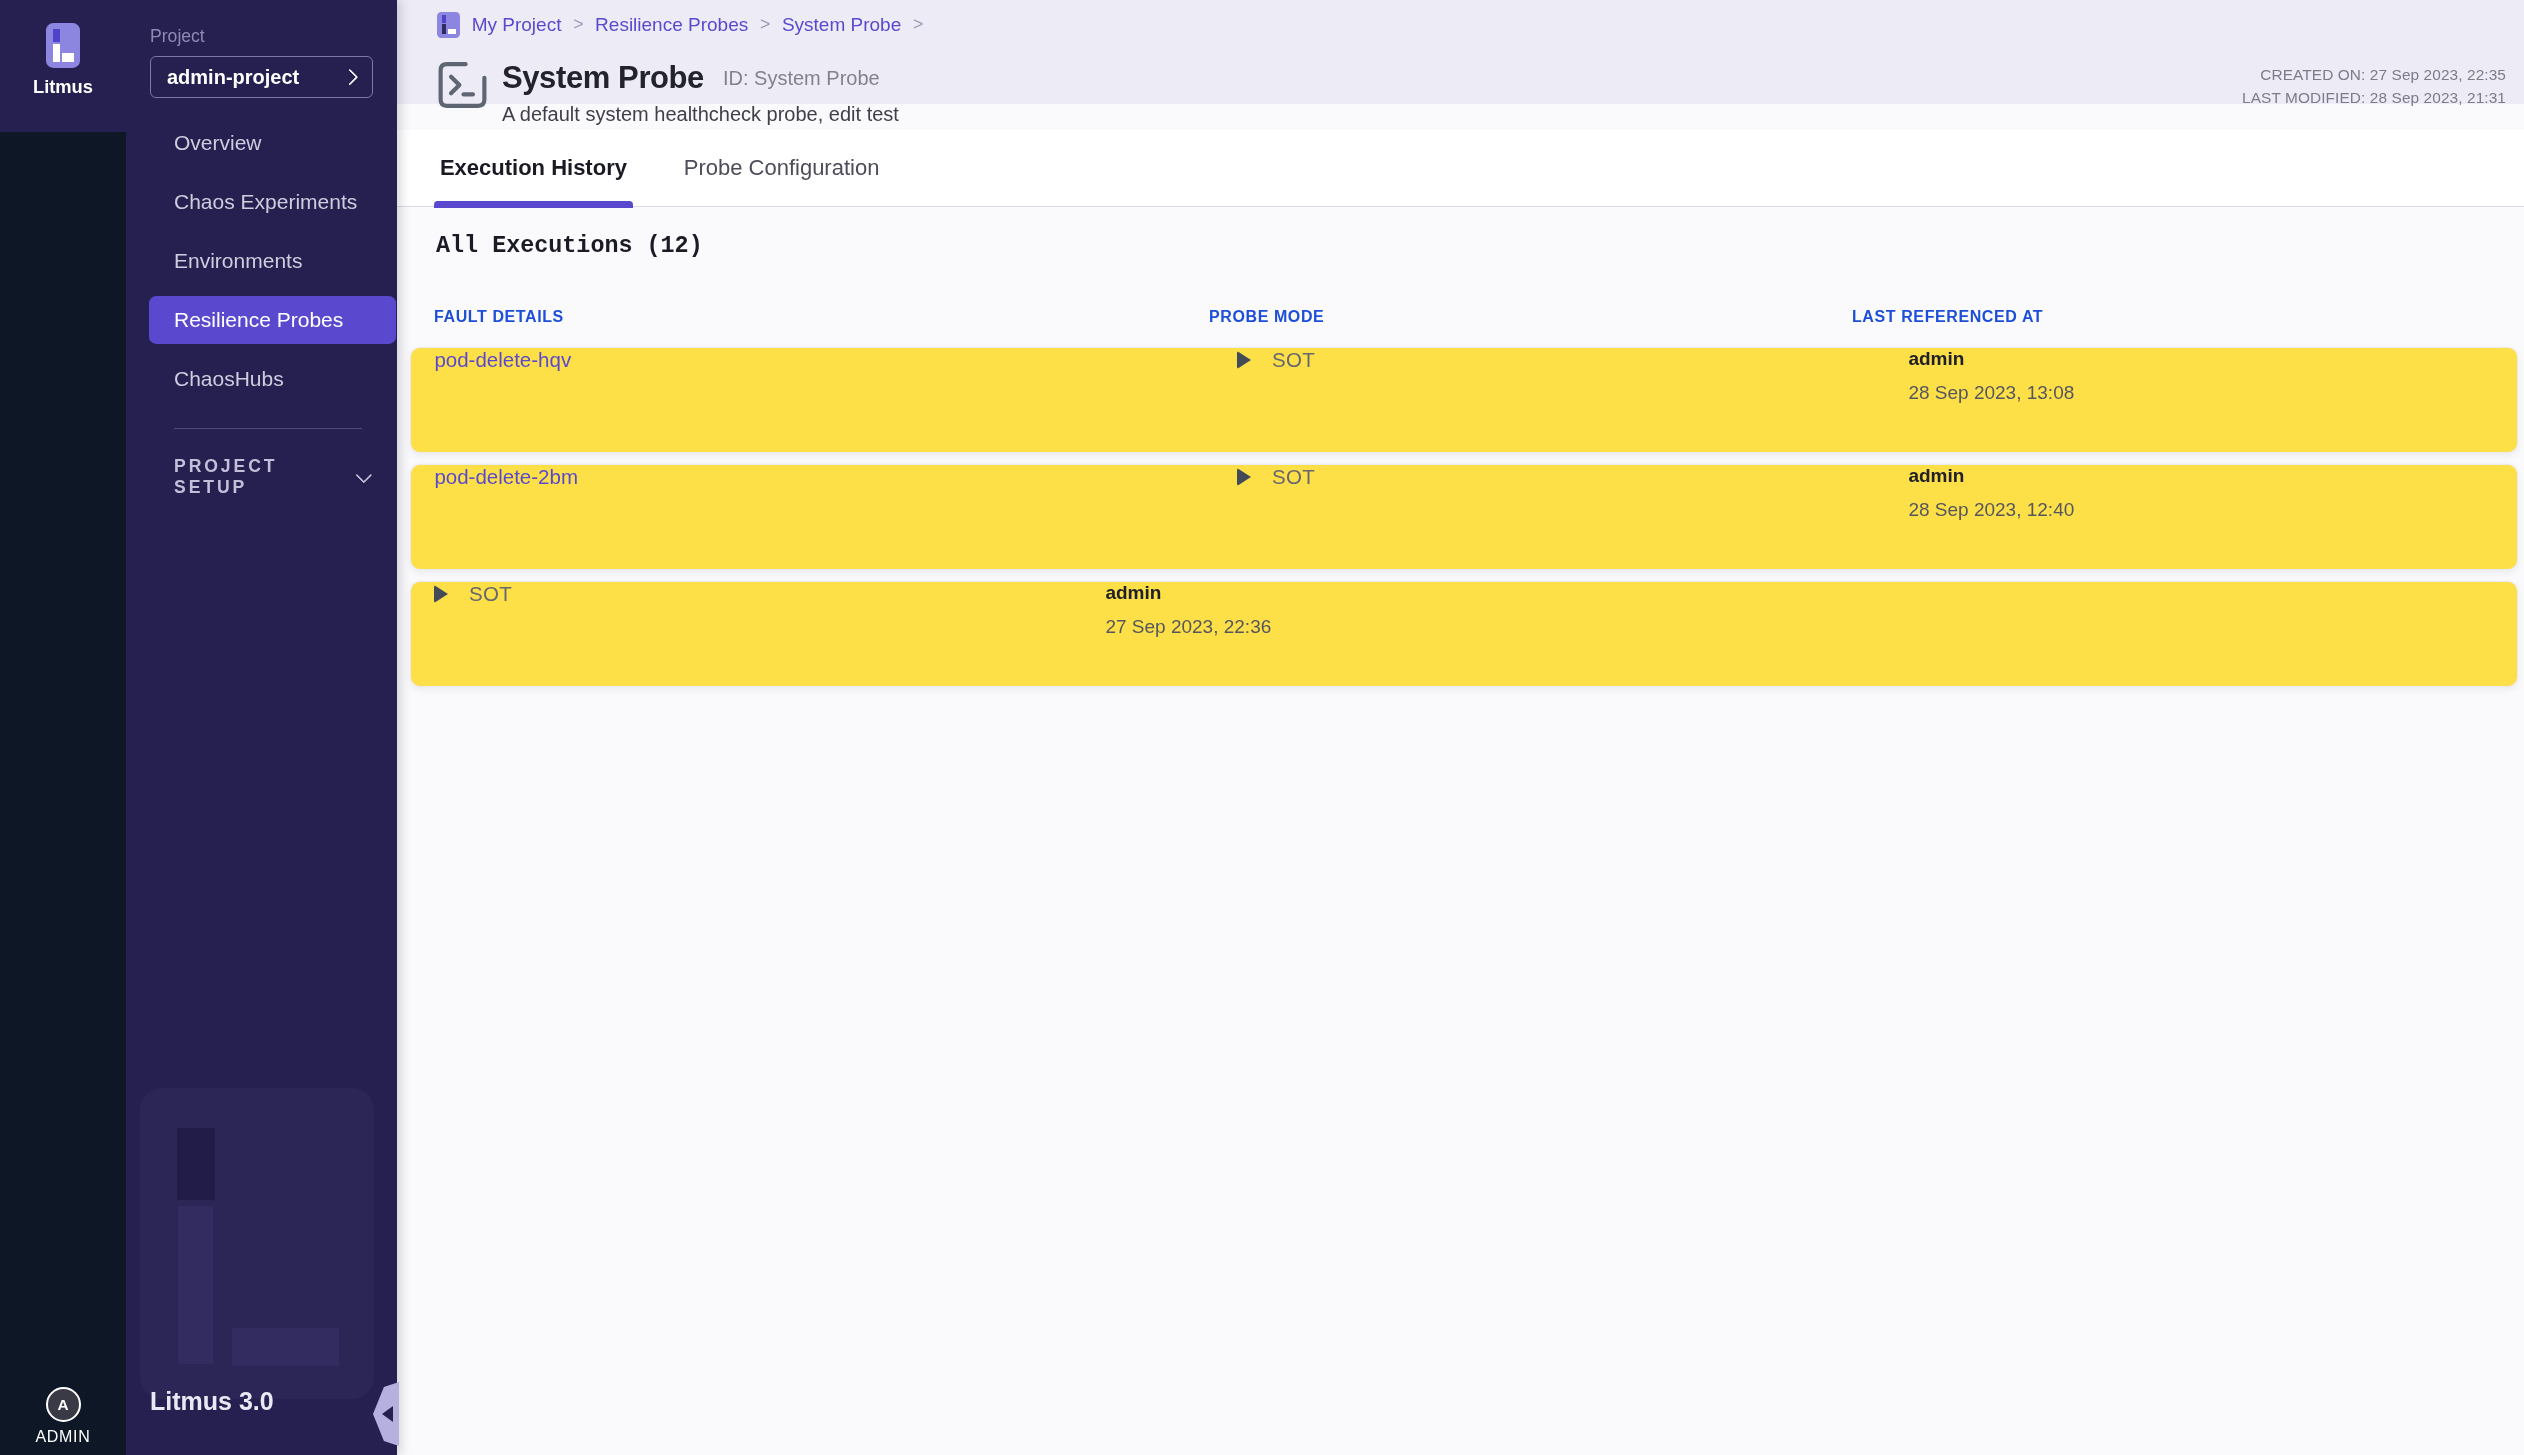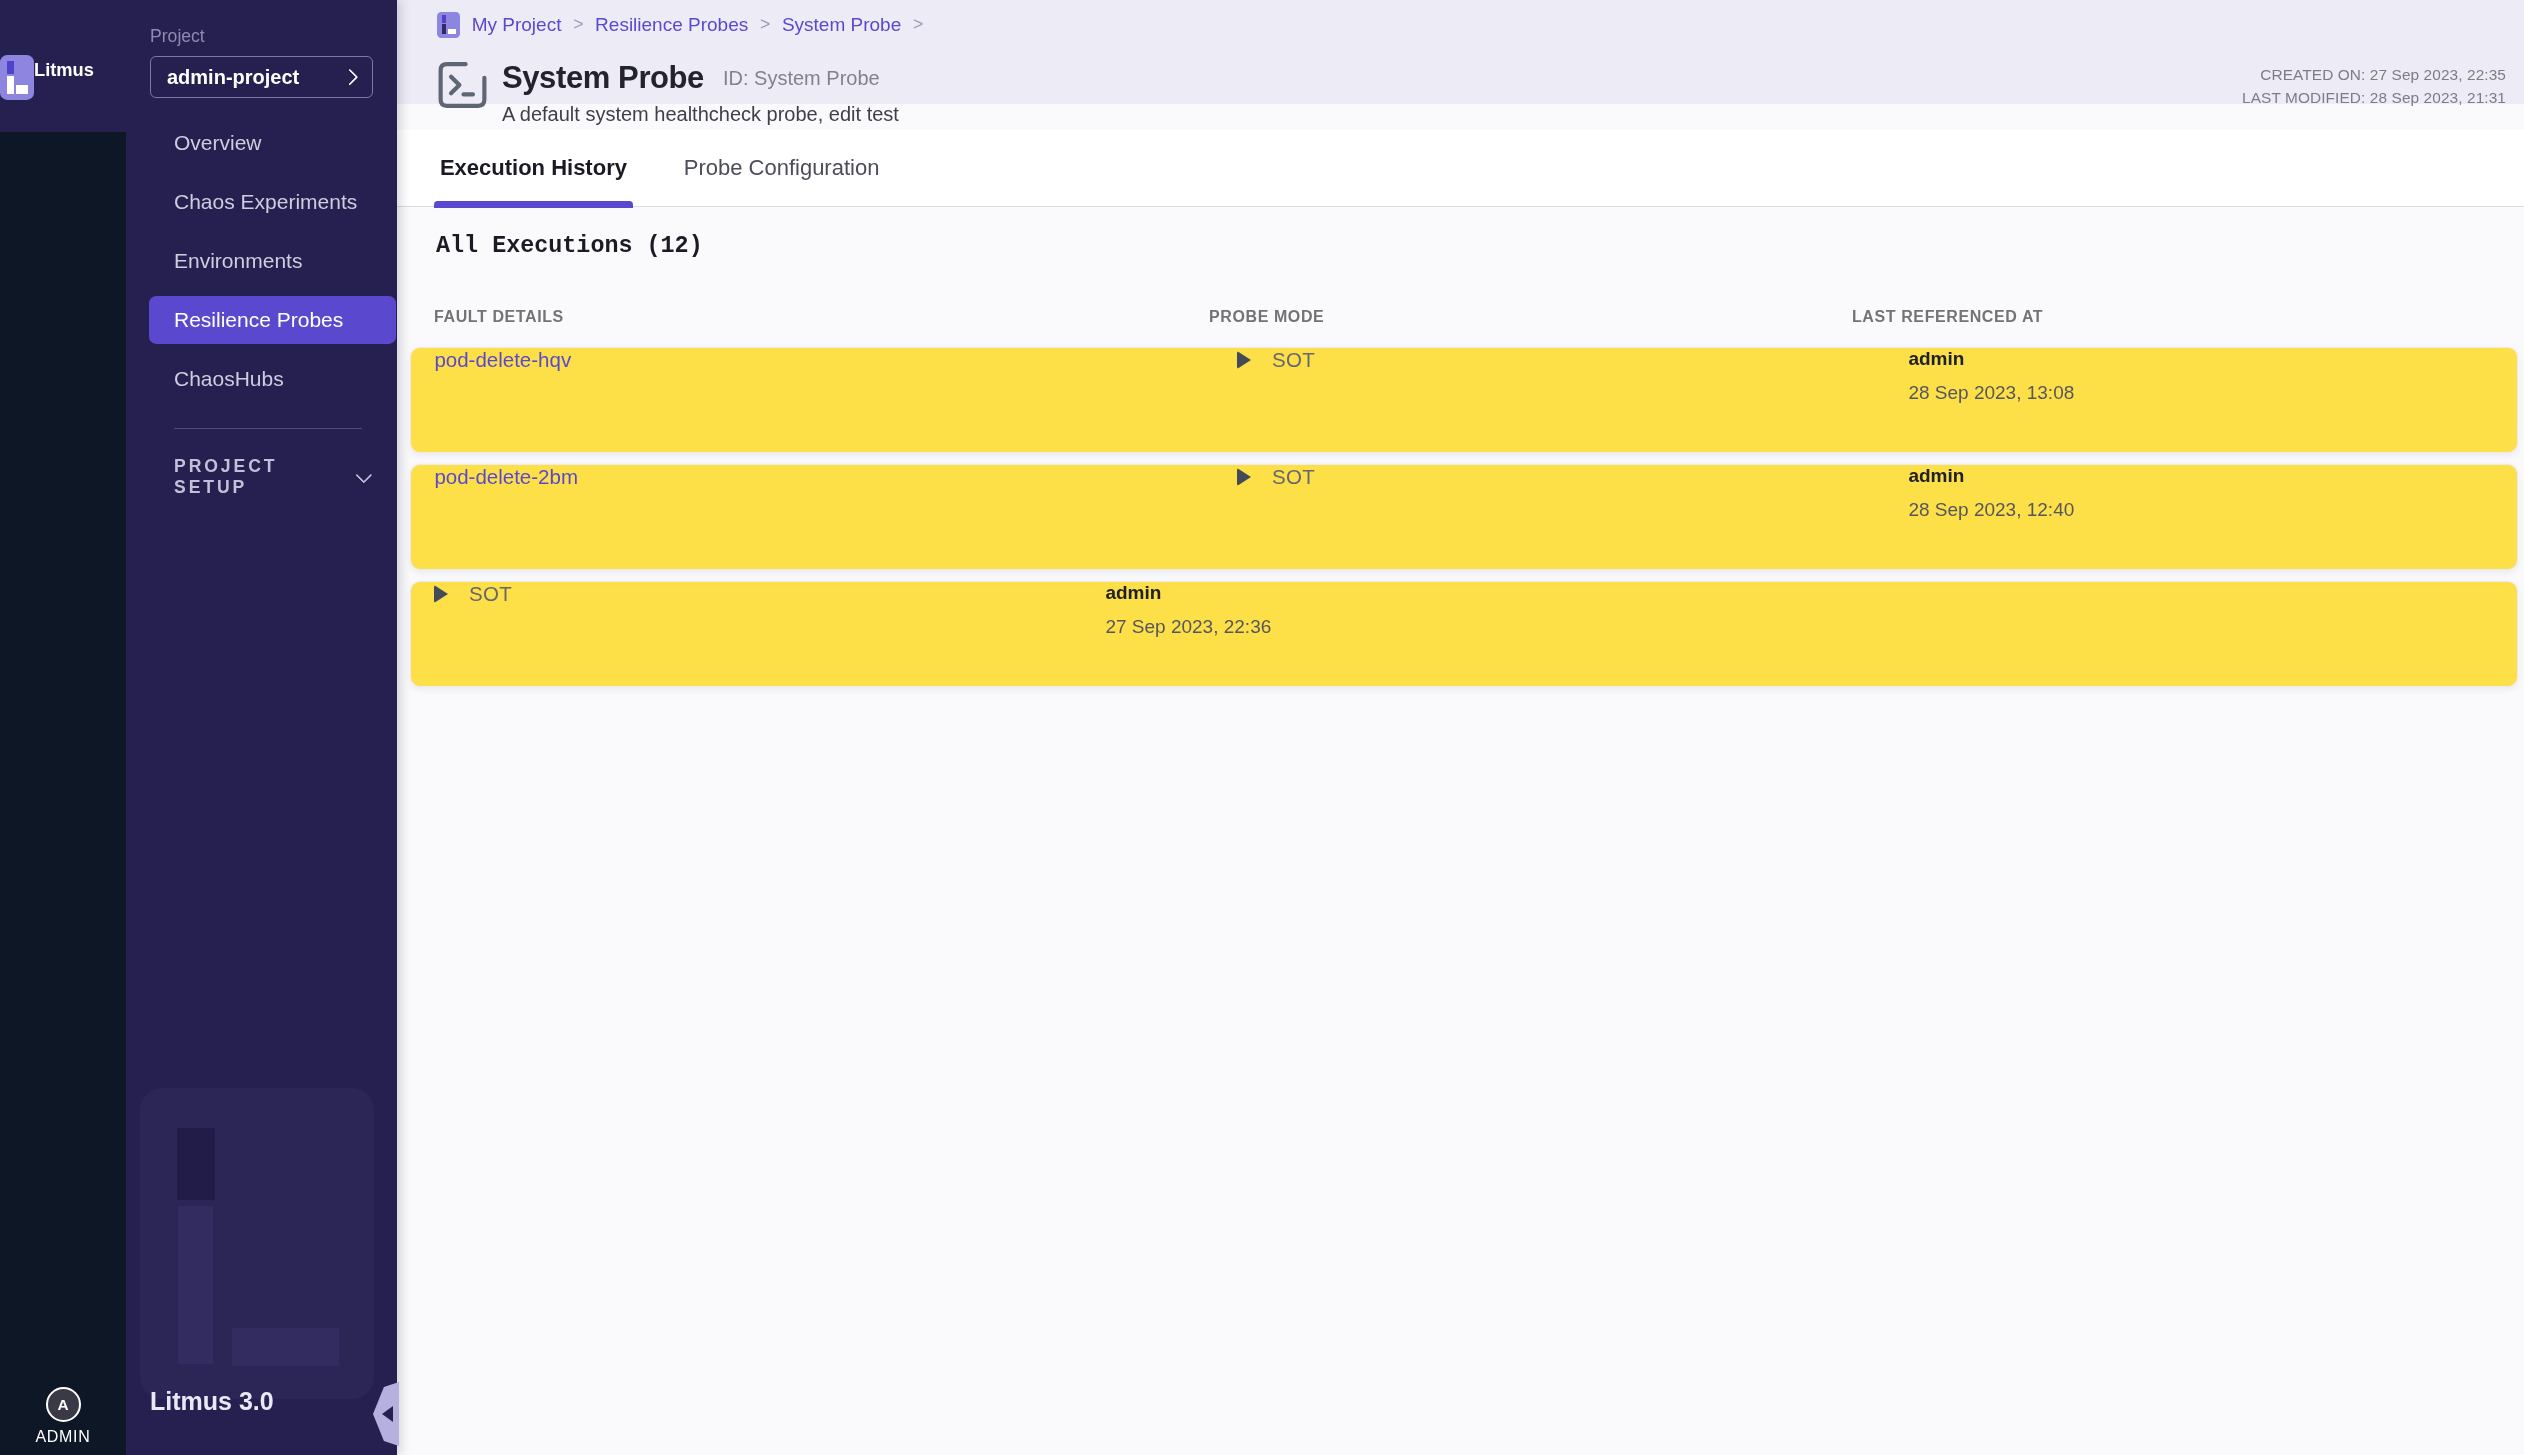--- a/index.html
+++ b/index.html
@@ -4,21 +4,21 @@
 <style>
   * { margin:0; padding:0; box-sizing:border-box; }
   html,body { background:#e9e9ef; }
   #app {
     position:relative; width:2525px; height:1455px; overflow:hidden;
     background:#fafafc; font-family:"Liberation Sans", sans-serif;
   }
 
   
   .rail { position:absolute; left:0; top:0; width:126px; height:100%; background:#0e1726; z-index:5; }
-  .rail-top { height:132px; background:#262051; display:flex; flex-direction:row; align-items:center; }
+  .rail-top { height:132px; background:#262051; display:flex; flex-direction:column; align-items:center; }
   .logo { margin-top:23.4px; width:34px; height:45px; border-radius:7.3px; background:#8d86e0; position:relative; }
   .logo i { position:absolute; display:block; }
   .logo .l-accent { left:22%; top:12%; width:19%; height:30%; background:#5143c9; }
   .logo .l-vert   { left:22%; top:46%; width:19%; height:40%; background:#ffffff; }
   .logo .l-horiz  { left:48%; top:66%; width:34%; height:20%; background:#ffffff; }
   .logo-label { margin-top:7.3px; color:#fff; font-size:18.3px; font-weight:700; }
   .avatar-wrap { position:absolute; left:0; bottom:8.8px; width:126px; text-align:center; }
   .avatar { width:35px; height:35px; border-radius:50%; border:2.9px solid #fff; background:#3a3a46;
             color:#fff; font-weight:700; font-size:15.4px; display:flex; align-items:center; justify-content:center; margin:0 auto; }
   .avatar-label { margin-top:5.9px; color:#fff; font-size:16px; letter-spacing:0.7px; }
@@ -77,21 +77,21 @@
   .tabbar { position:absolute; left:0; top:130px; width:100%; height:77px; background:#ffffff;
             border-bottom:1.5px solid #dcdce4; display:flex; align-items:stretch; padding-left:37px; gap:45px; }
   .tab { position:relative; display:flex; align-items:center; padding:0 5.9px; font-size:22px; color:#4d4d5a; cursor:pointer; }
   .tab.active { font-weight:700; color:#1a1a24; }
   .tab-underline { position:absolute; left:0; right:0; bottom:-1.5px; height:6.6px; background:#5a49ce; border-radius:3.7px 3.7px 0 0; }
 
   
   .content { position:absolute; left:0; top:209px; width:100%; bottom:0; }
   .list-heading { position:absolute; left:39px; top:24px; font-size:23.4px; font-weight:700; color:#1b1b26;font-family:Liberation Mono, monospace; }
   .table-head { position:absolute; left:37px; top:99px; width:2084px; display:flex;
-                font-size:16px; font-weight:700; color:#737373; letter-spacing:0.6px; }
+                font-size:16px; font-weight:700; color:#1d4ed8; letter-spacing:0.6px; }
   .th1 { width:775px; } .th2 { width:643px; } .th3 { flex:1; }
   .cards { position:absolute; left:13px; top:138px; width:2108px; }
   .card { height:106px; margin-bottom:11px; background:#fde047; border:0.7px solid #ecebf2; border-radius:10.3px;
           box-shadow:0 2.2px 6.6px rgba(40,41,61,.07); display:flex; align-items:flex-start; padding-left:23.4px;gap:28px; }
   .c1 { width:775px; } 
   .c2 { width:643px; display:flex; align-items:center; gap:20.5px; }
   .c3 { flex:1; }
   .fault-link { font-size:20.5px; font-weight:500; color:#5a49ce; cursor:pointer; }
   .play-tri { width:0; height:0; border-top:9.5px solid transparent; border-bottom:9.5px solid transparent;
               border-left:14.7px solid #434b59; border-radius:2.2px; cursor:pointer; }

